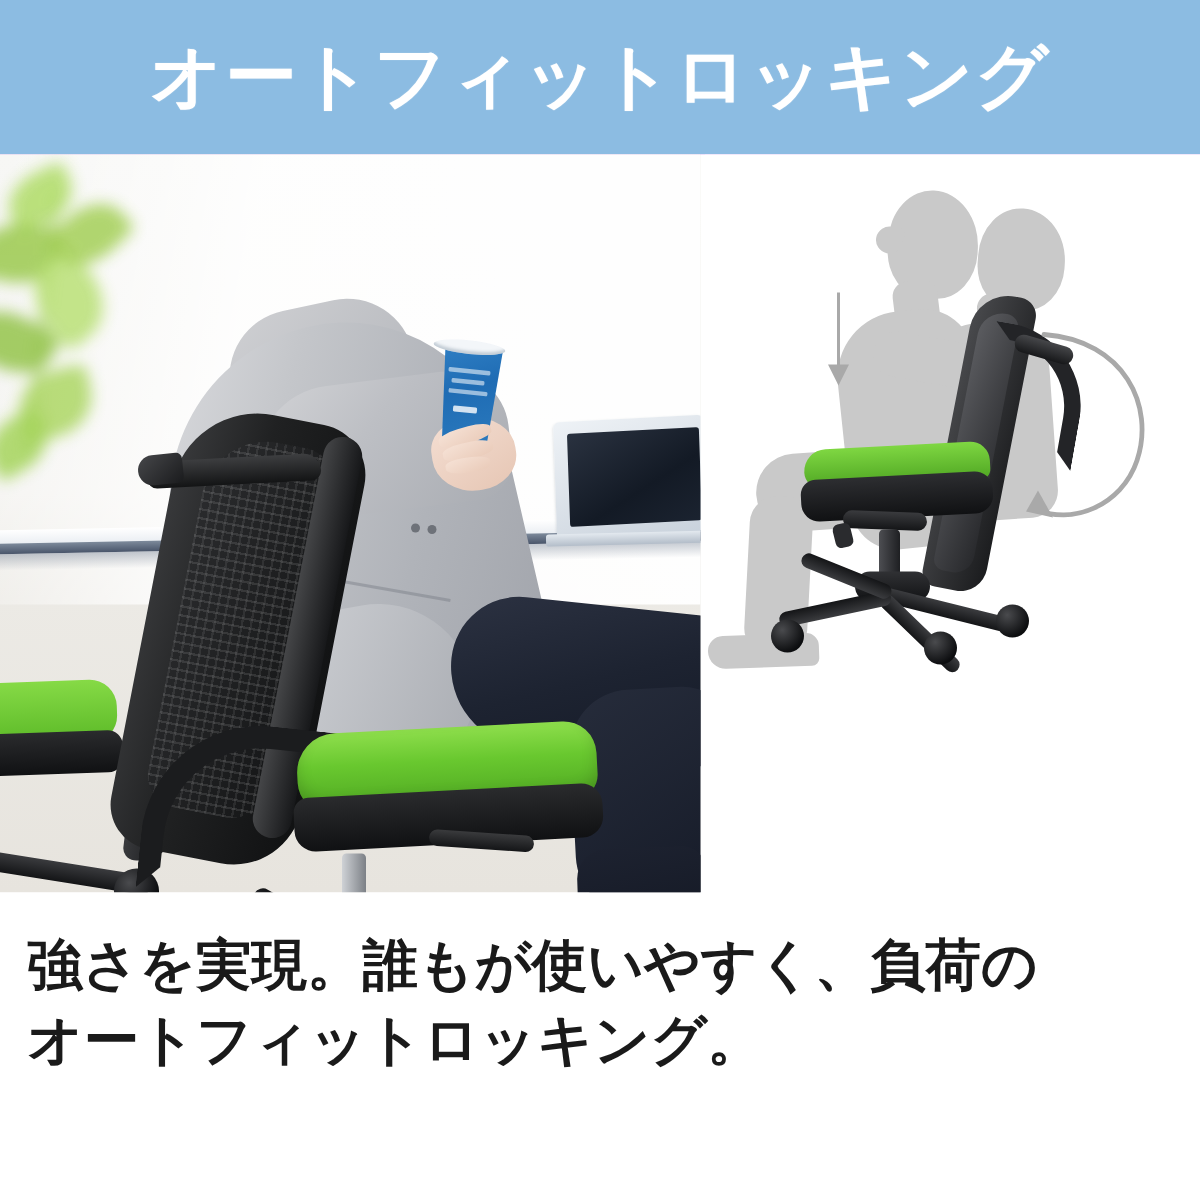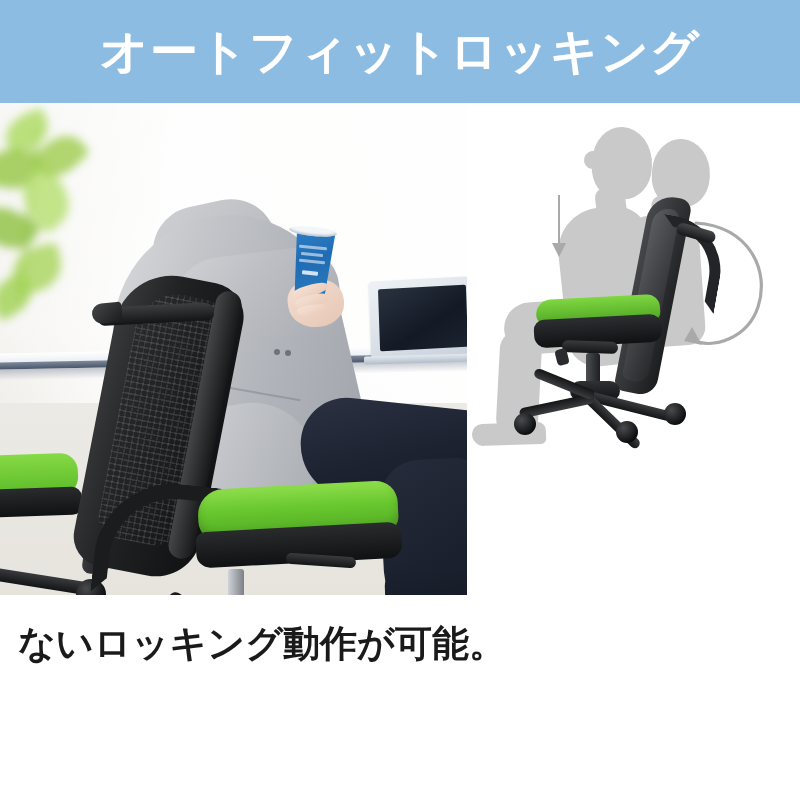--- a/index.html
+++ b/index.html
@@ -534,16 +534,17 @@
           <path d="M 34 14 C 88 18, 108 62, 96 98 C 86 128, 52 142, 28 130" fill="none" stroke="#a9a9a9" stroke-width="3.2" stroke-linecap="round"></path>
           <path d="M 30 118 L 22 132 L 40 136 Z" fill="#a9a9a9"></path>
         </svg>
 
       </div>
     </div>
 
   </div>
 
   <div class="caption">
-    <div class="caption-line">ないロッキング動作が可能。</div>
+    <div class="caption-line">強さを実現。誰もが使いやすく、負荷の</div>
+    <div class="caption-line">オートフィットロッキング。</div>
   </div>
 
 </div>
 
 </body></html>

